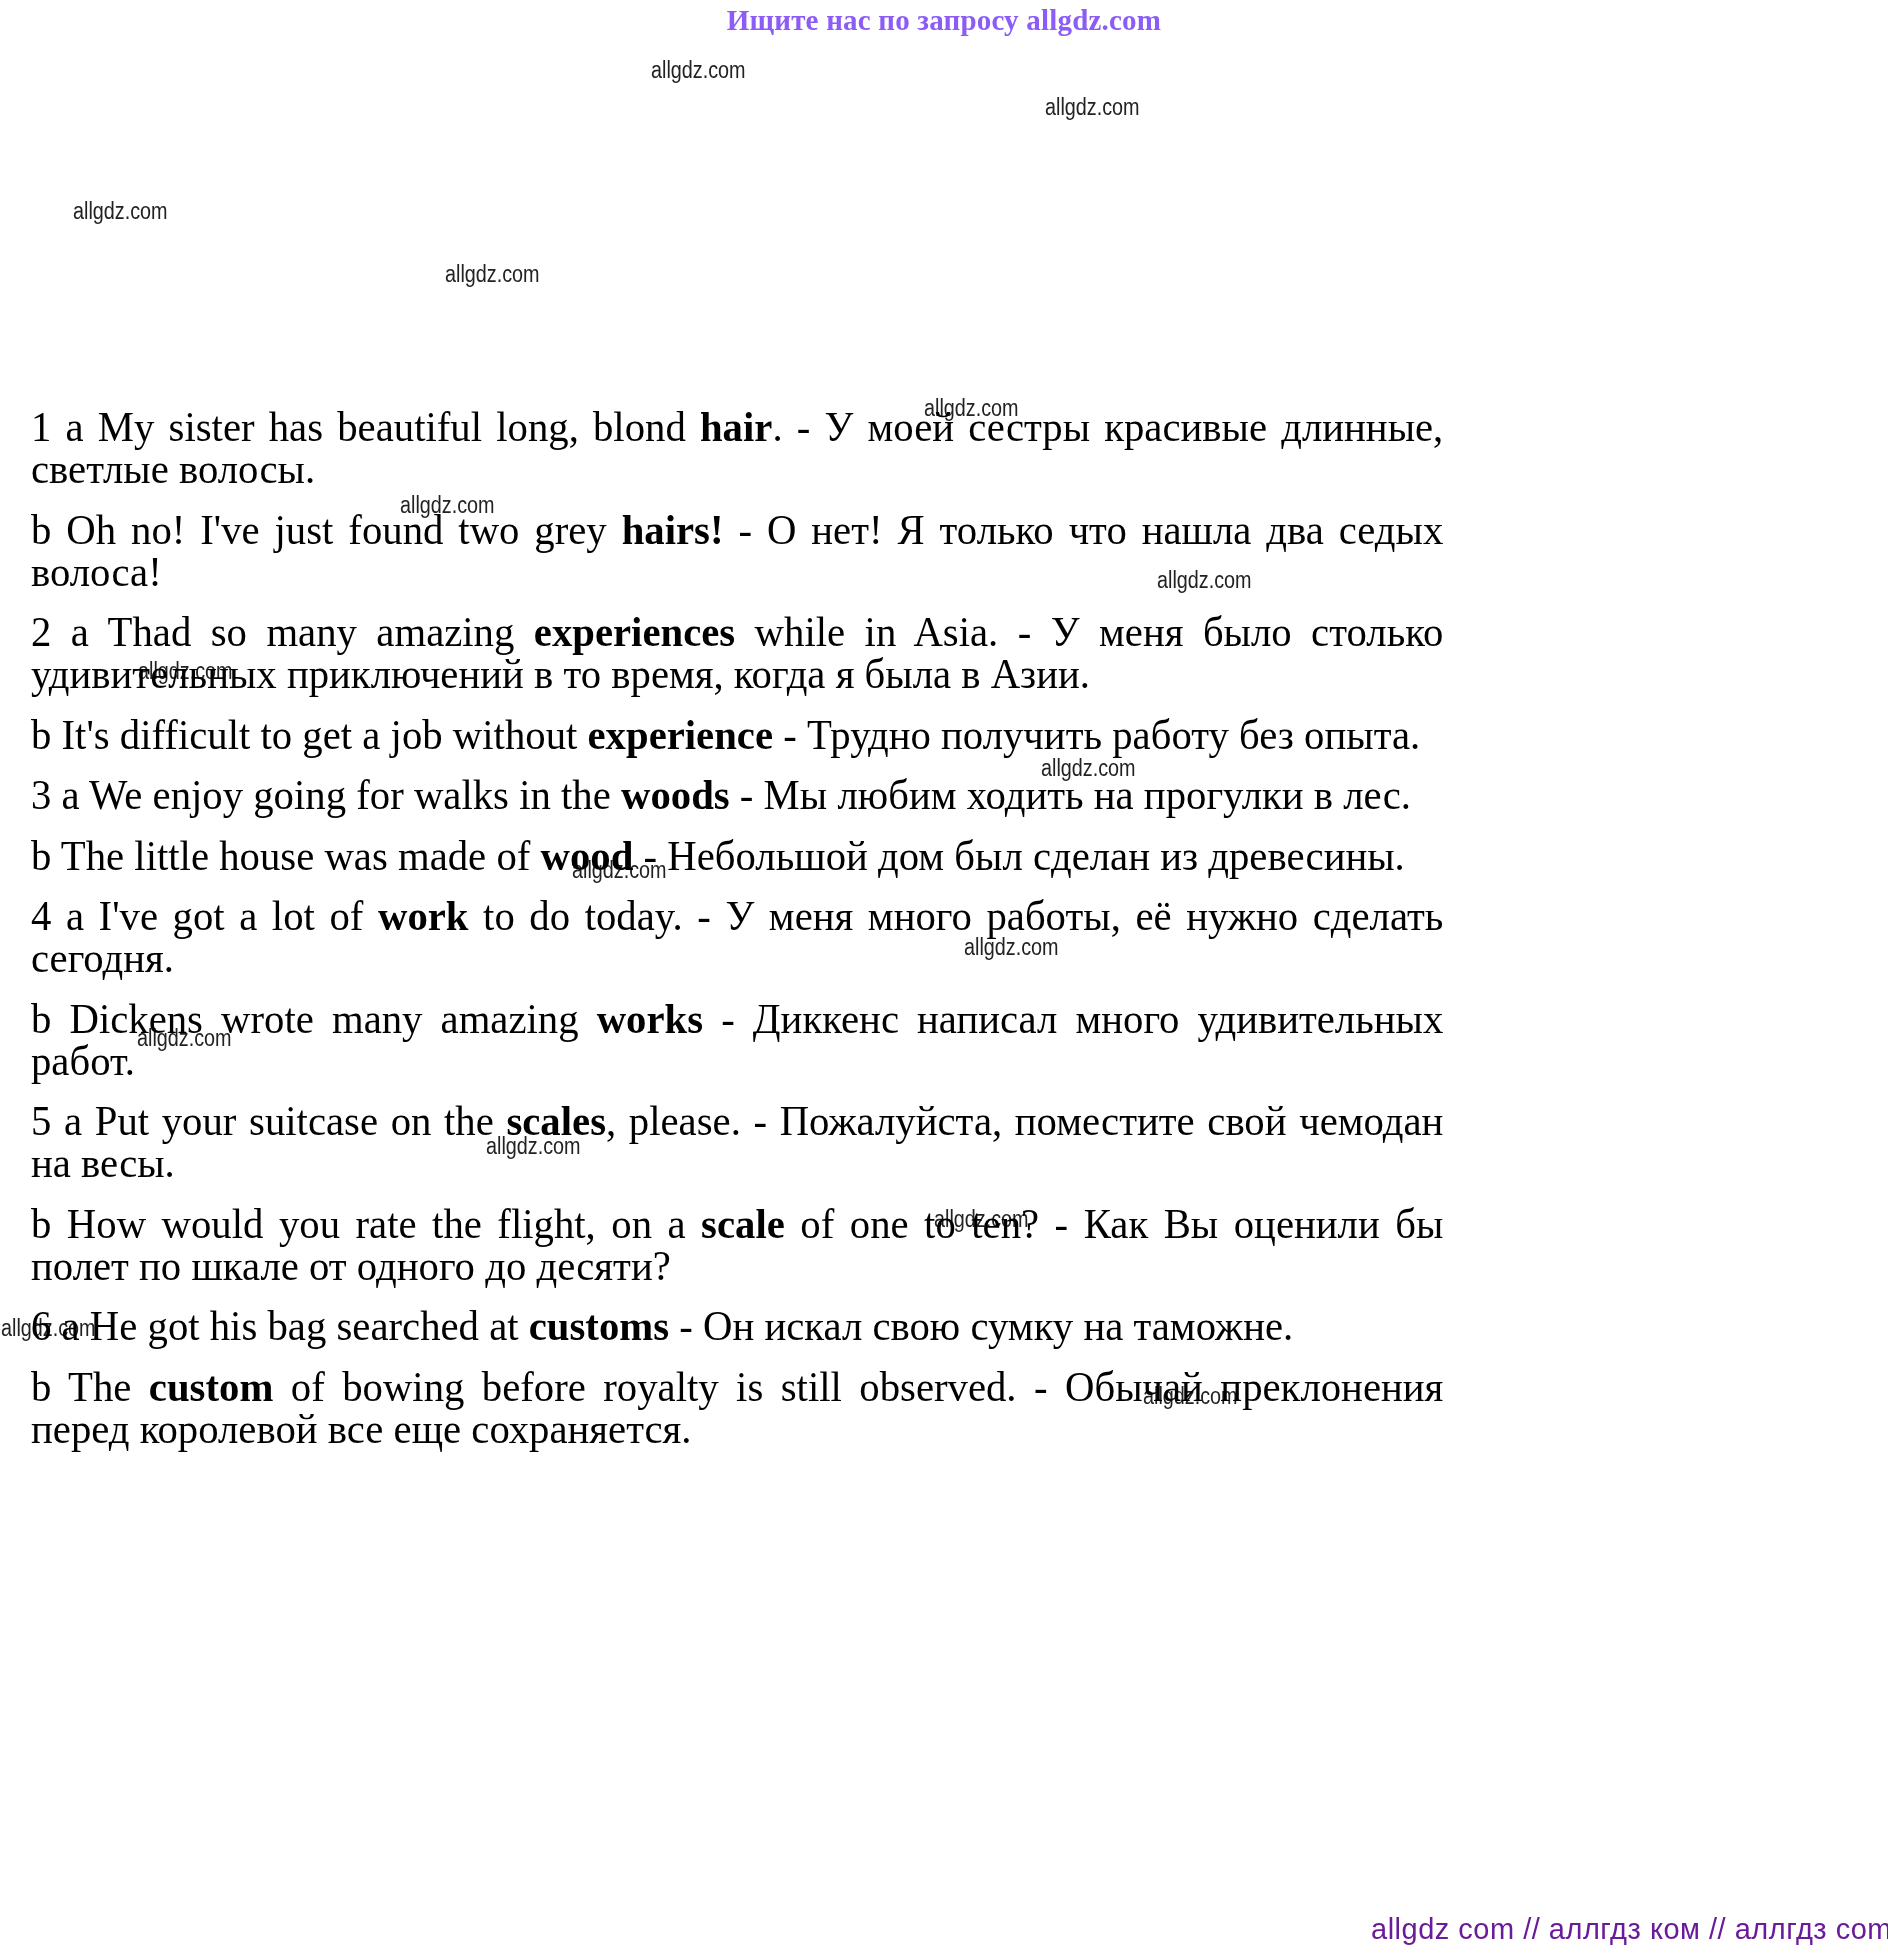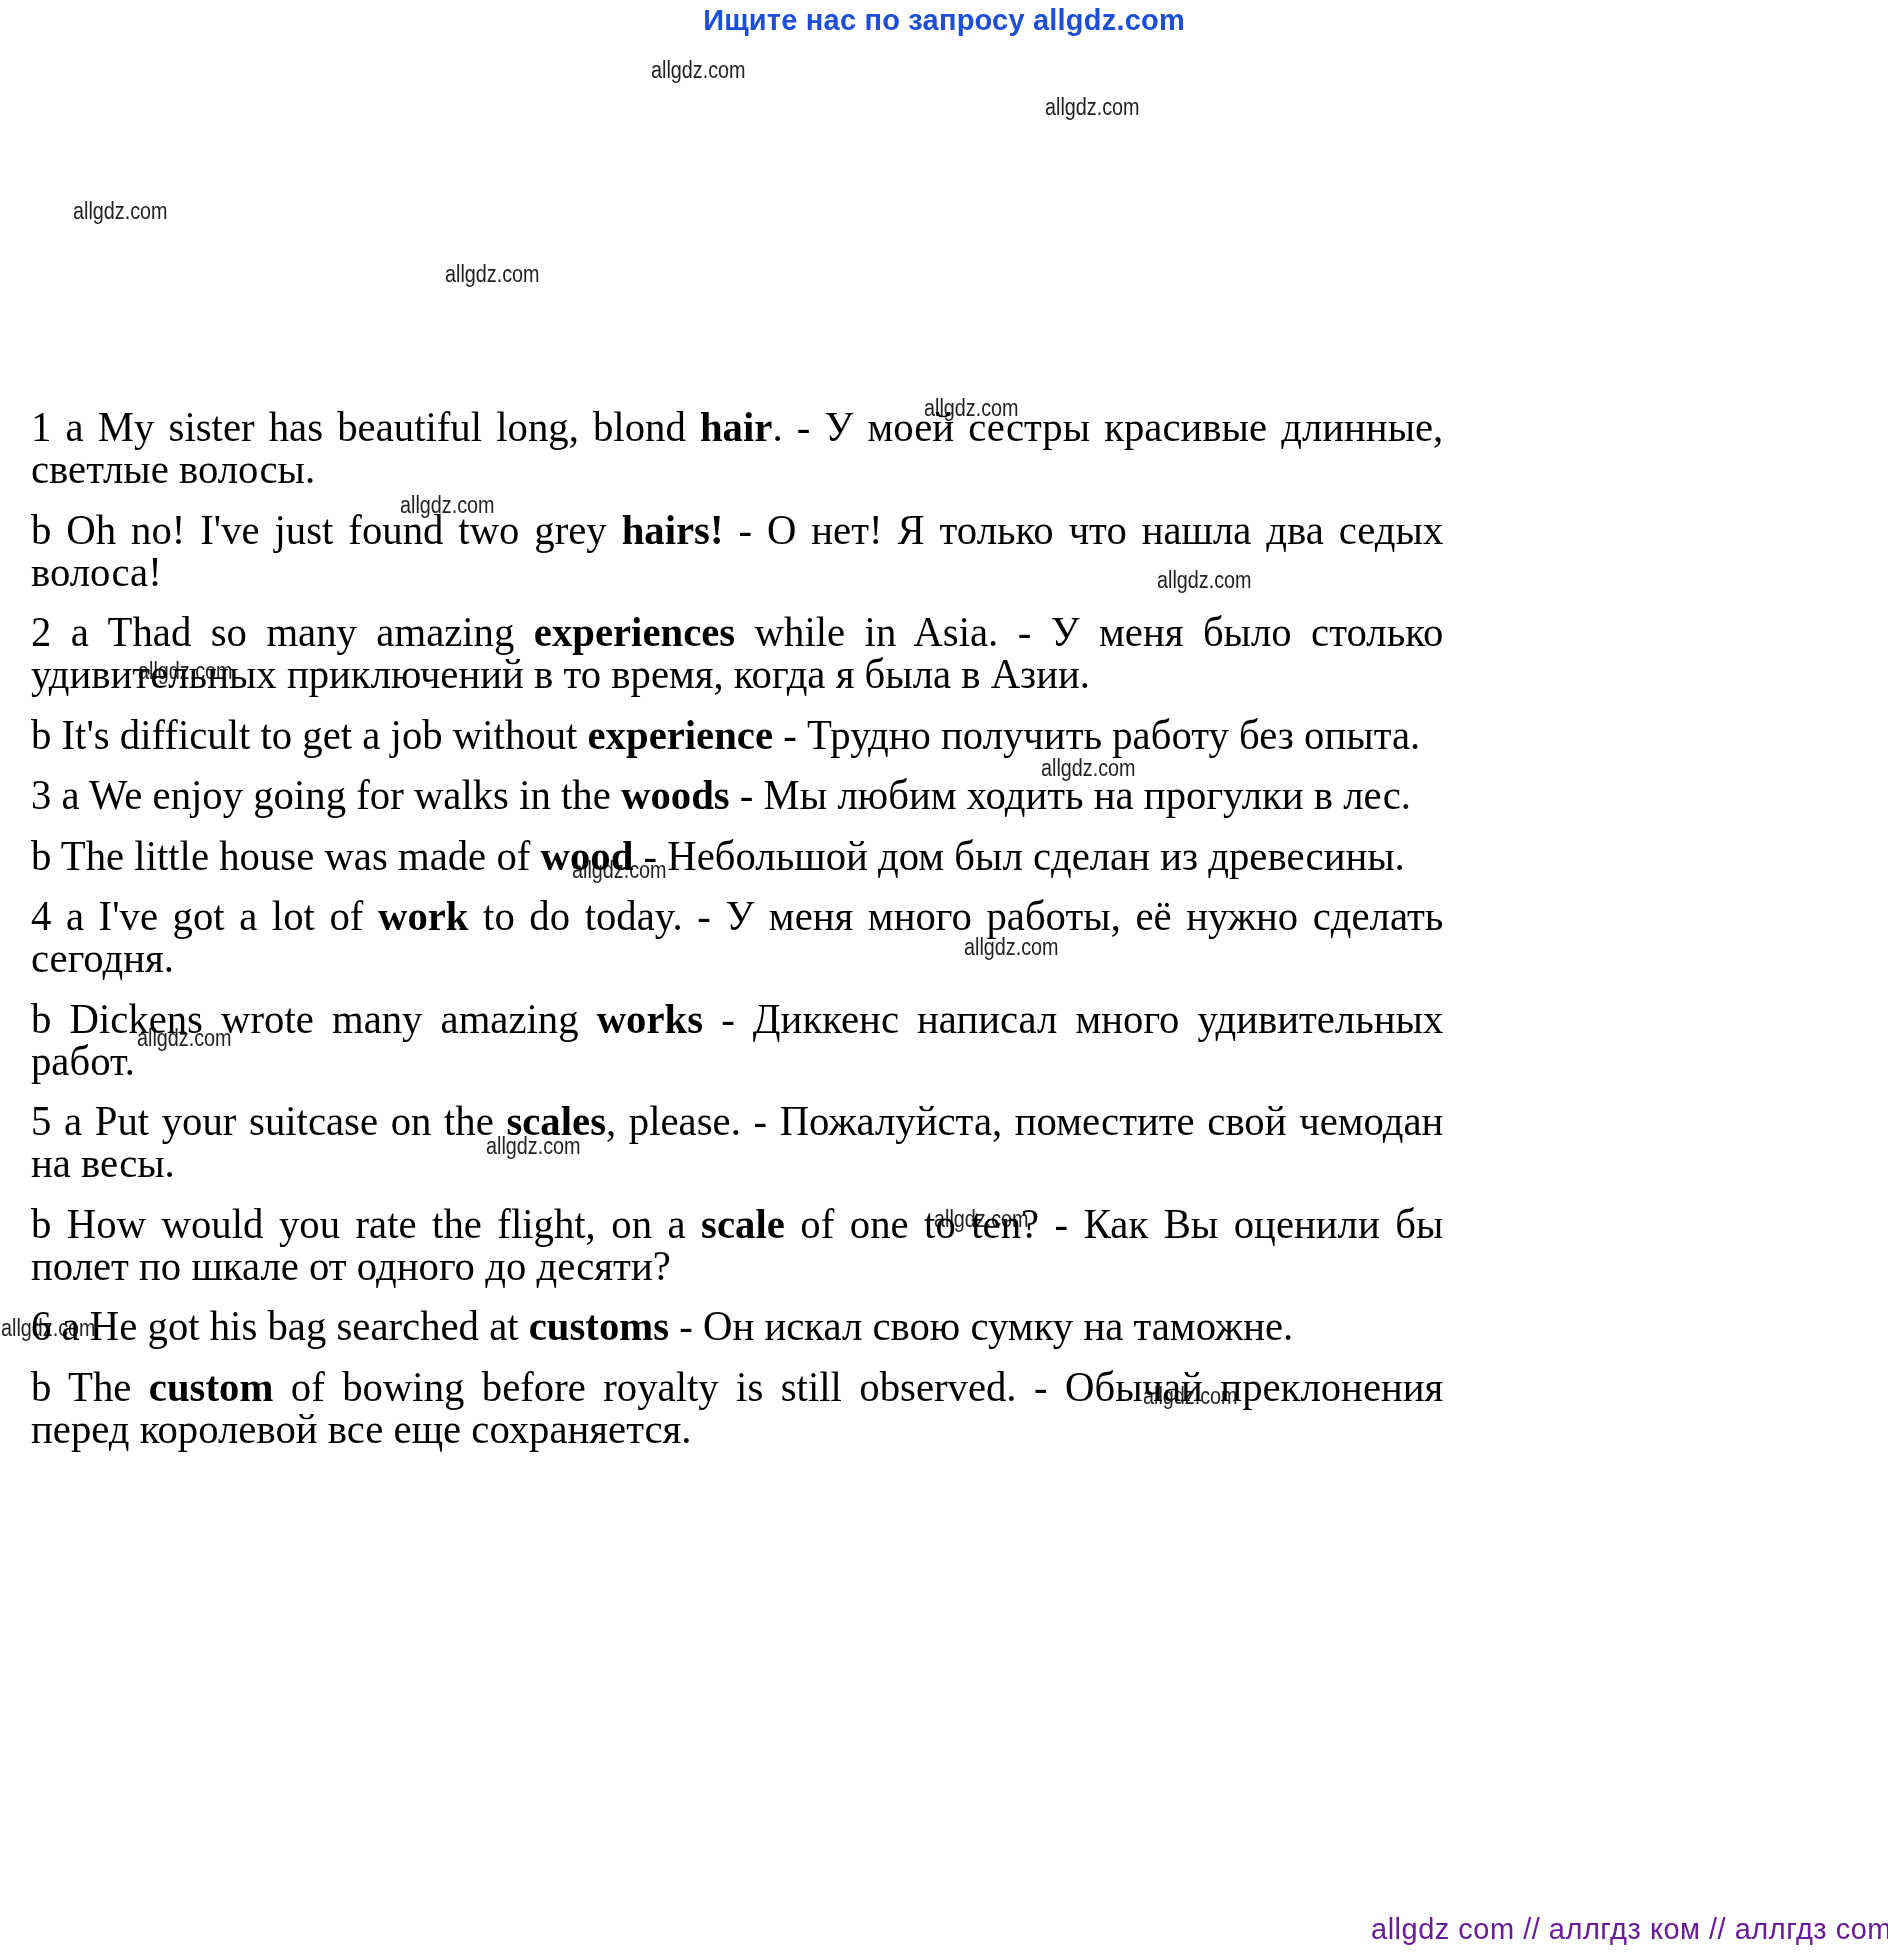--- a/index.html
+++ b/index.html
@@ -24,25 +24,25 @@
     background: #ffffff;
   }
 
   
   .promo-header {
     position: absolute;
     top: 3.7px;
     left: 0;
     width: 1888px;
     text-align: center;
-    font-family: Liberation Sans, sans-serif;
+    font-family: Liberation Serif, serif;
     font-weight: bold;
     font-size: 29px;
     letter-spacing: 0.2px;
-    color: #1d4ed8;
+    color: #8b5cf6;
     white-space: nowrap;
   }
 
   
   .wm {
     position: absolute;
     font-family: "Liberation Sans", "DejaVu Sans", sans-serif;
     font-weight: normal;
     font-size: 23px;
     color: #222222;

